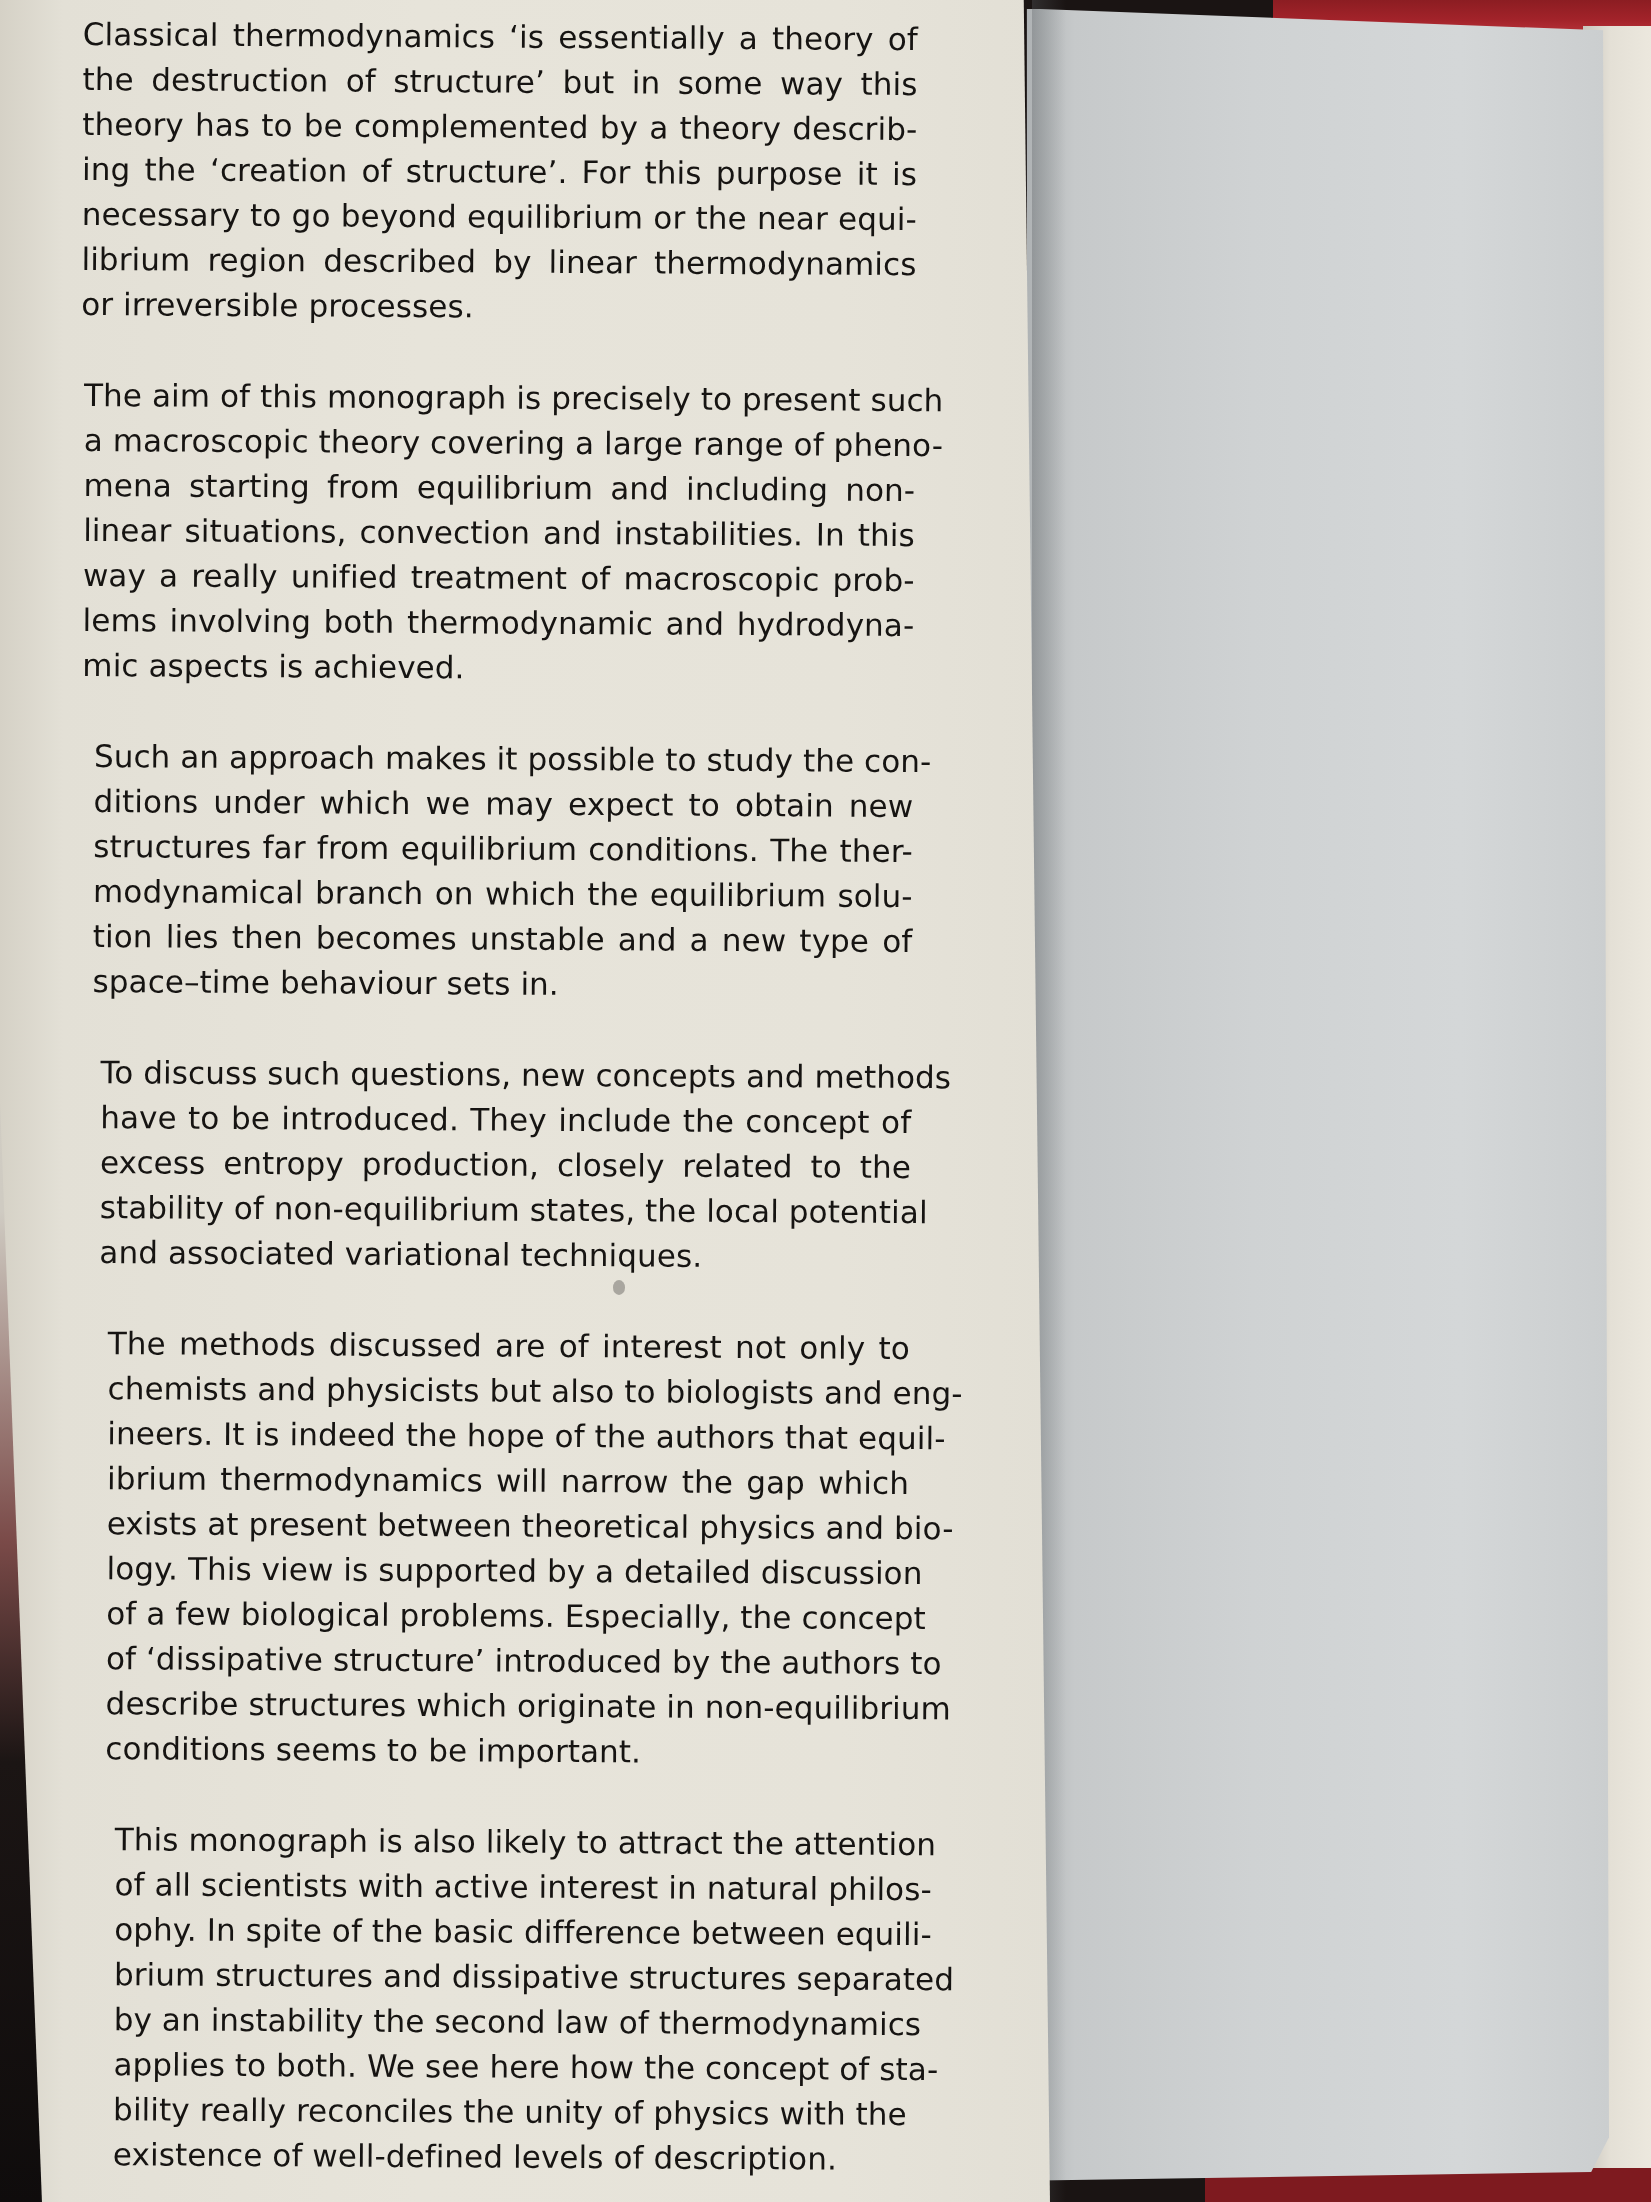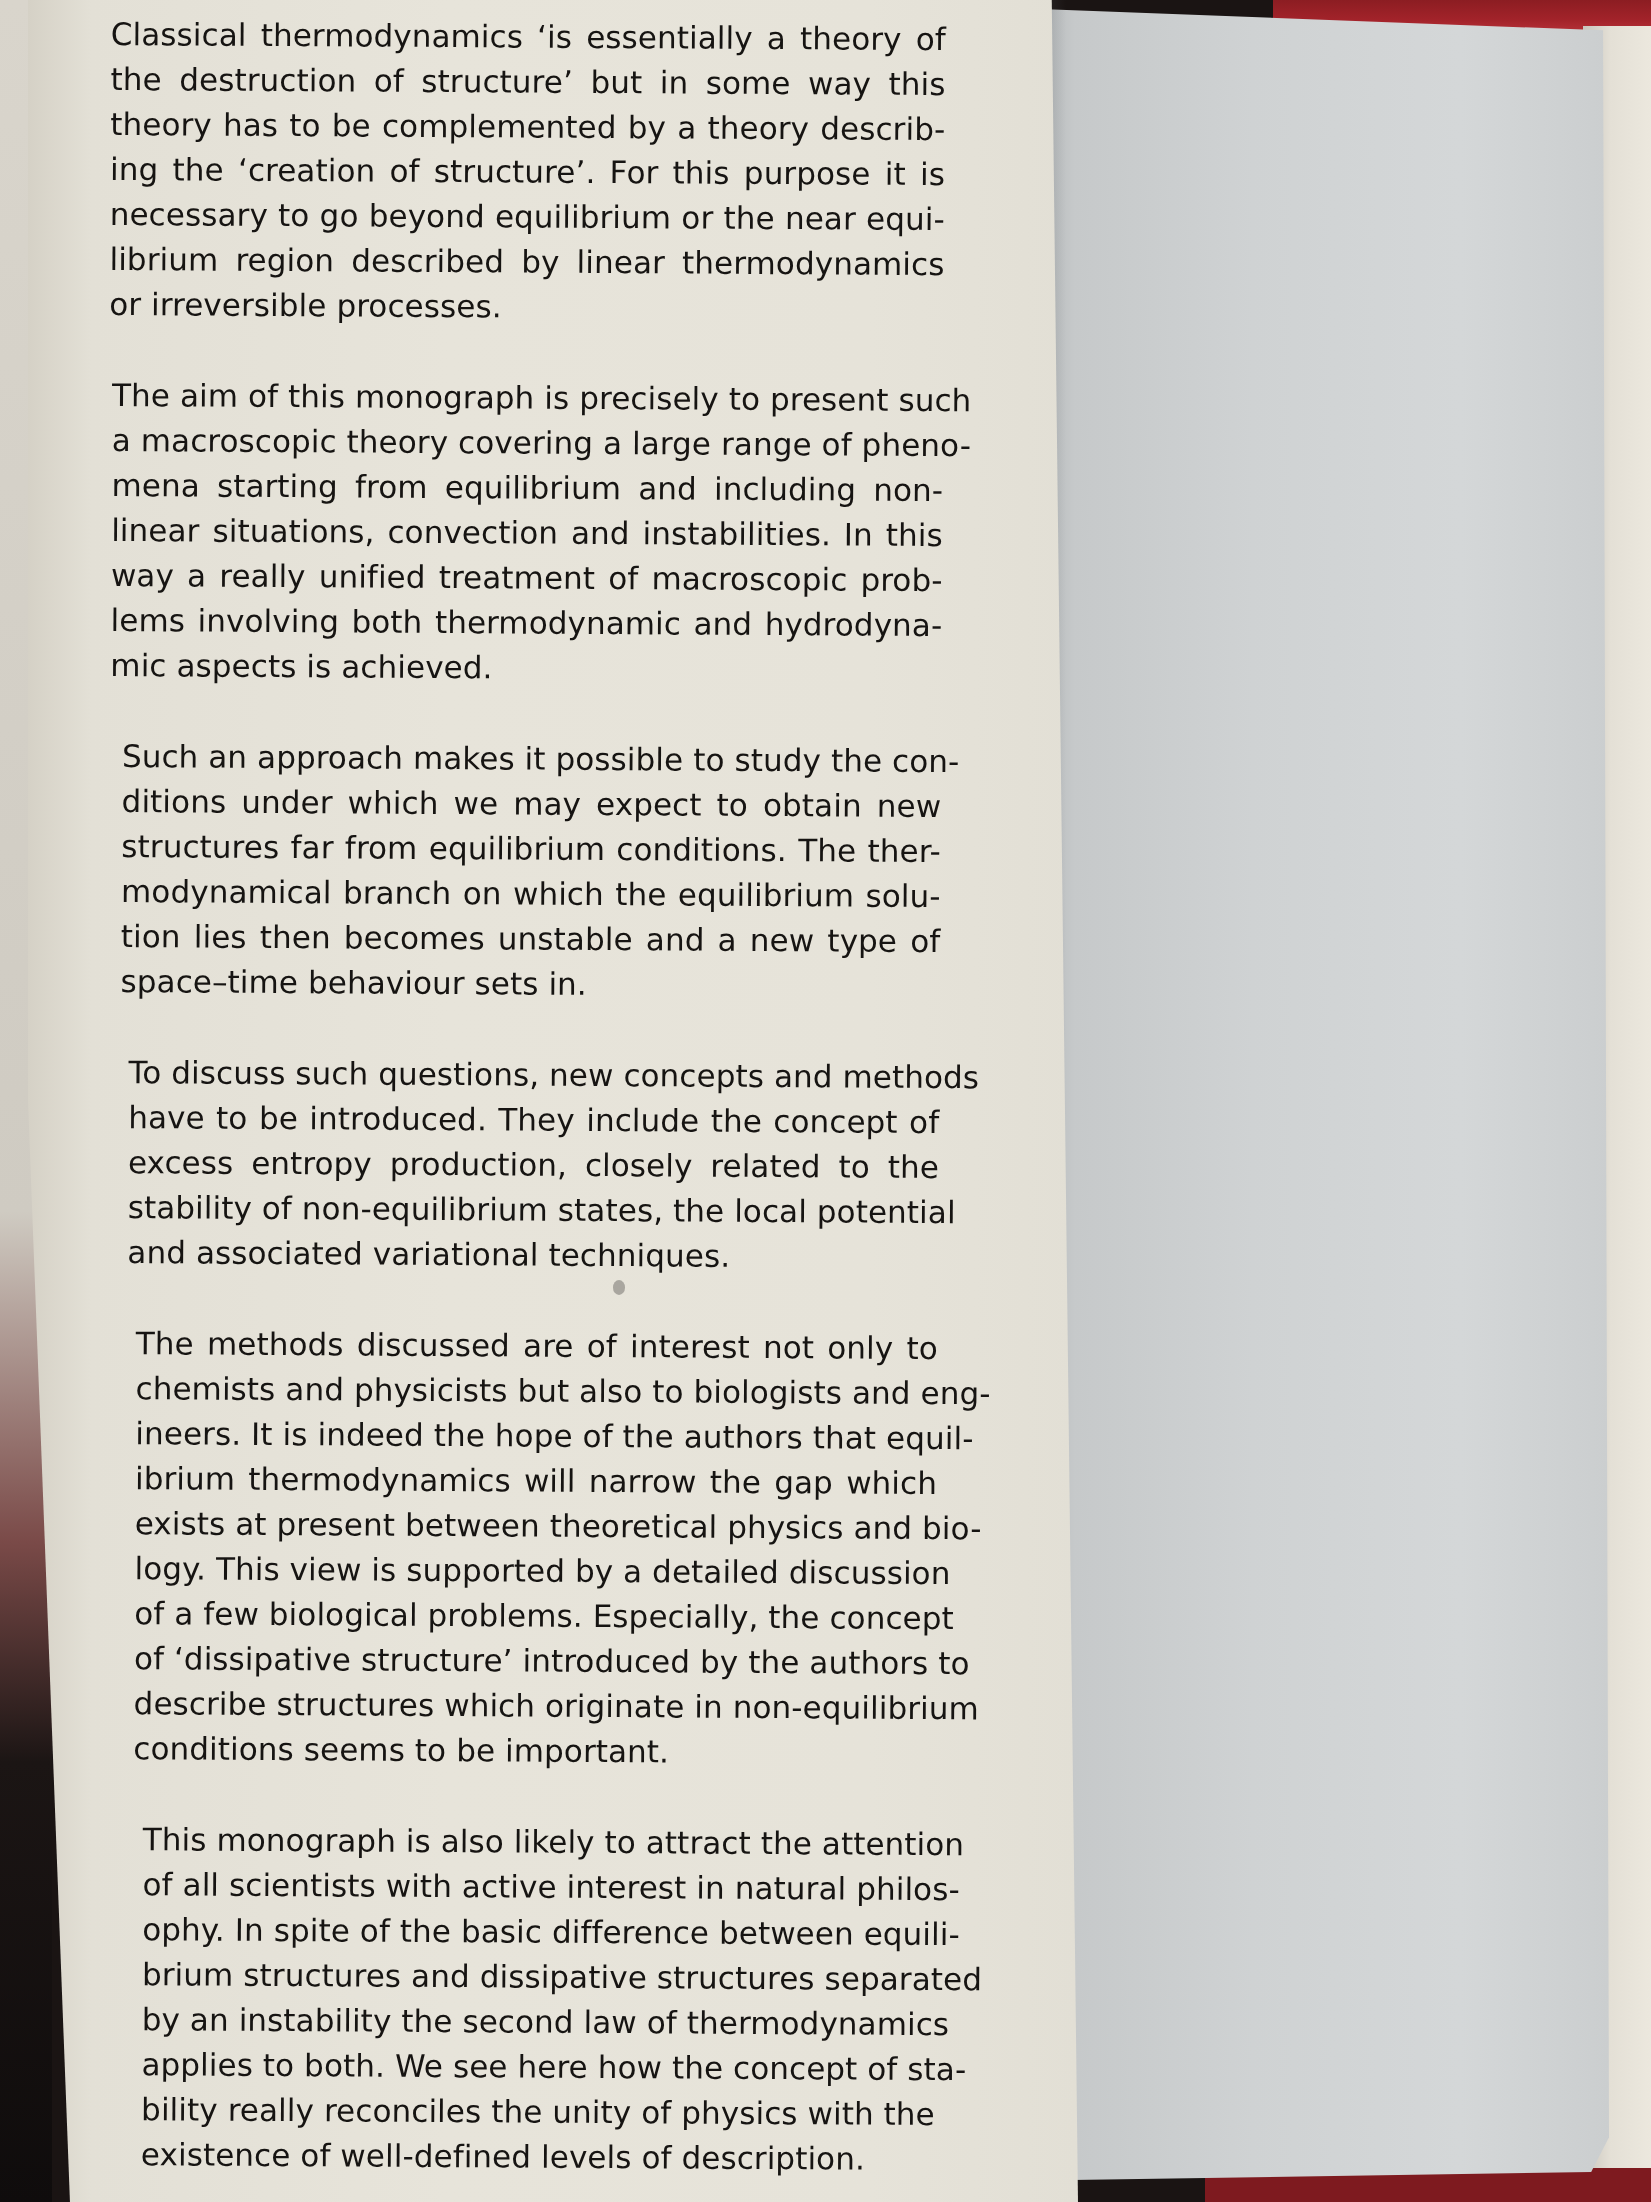--- a/index.html
+++ b/index.html
@@ -55,21 +55,20 @@
       width: 34px; height: 2203px;
       background: linear-gradient(90deg, rgba(90,95,98,0.35), rgba(90,95,98,0));
     }
     
     .flap {
       position: absolute;
       left: 0; top: 0;
       width: 1050px; height: 2203px;
       background: linear-gradient(90deg, #d5d1c6 0%, #e3e0d6 6%, #e7e4da 40%, #e6e3d9 80%, #e2dfd5 100%);
       clip-path: polygon(0 0, 97.5% 0, 100% 100%, 4% 100%, 2% 75%, 0 50%);
-      margin-left: 28px;
     }
     .text-block {
       position: absolute;
       left: 83px;
       top: 12px;
       width: 835px;
       color: #161412;
       font-size: 31px;
       line-height: 45px;
       letter-spacing: 0.1px;

